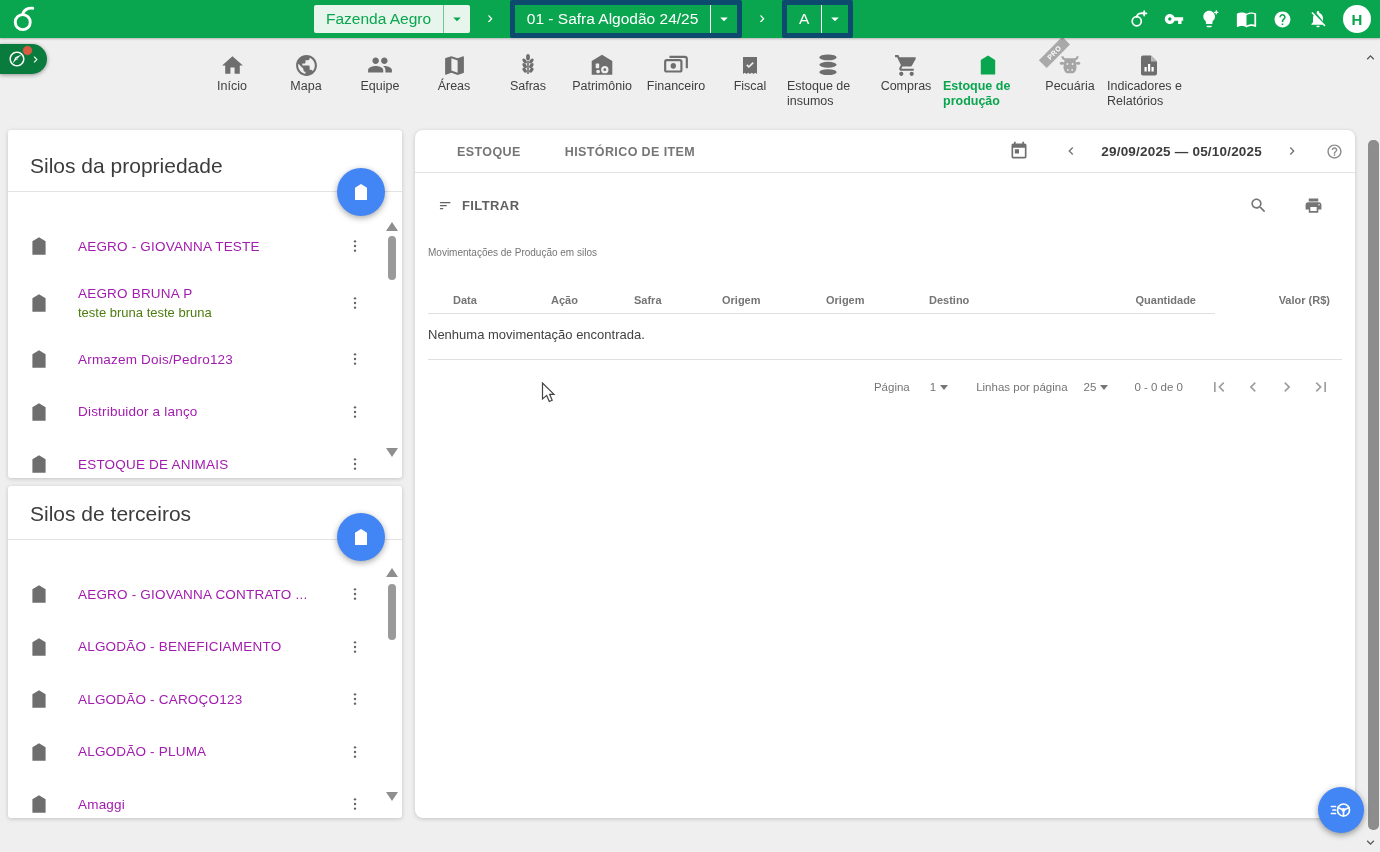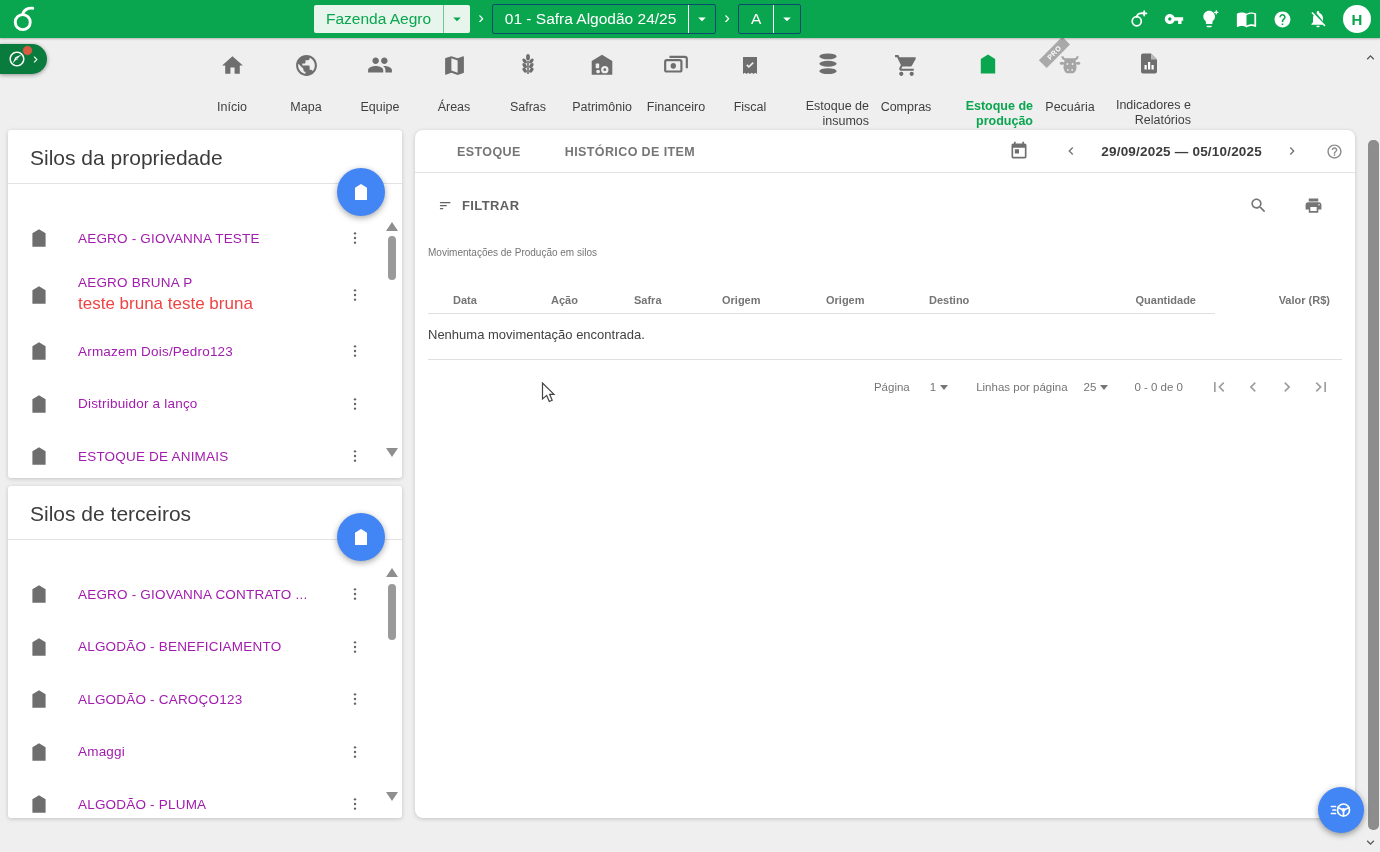--- a/index.html
+++ b/index.html
@@ -3,25 +3,25 @@
 <meta charset="utf-8">
 <style>
   html,body{margin:0;padding:0;}
   body{font-family:"Liberation Sans",sans-serif;background:#efefef;}
   .app{position:relative;width:1380px;height:852px;overflow:hidden;background:#efefef;}
 
   
   .topbar{position:absolute;top:0;left:0;right:0;height:38px;background:var(--brand-green,#0aa64f);
           display:flex;align-items:center;z-index:30;box-shadow:0 1px 2px rgba(0,0,0,.25);}
   .logo{margin-left:9px;display:flex;align-items:center;}
-  .crumbs{position:absolute;left:314px;top:0;height:38px;display:flex;align-items:center;gap:8px;}
+  .crumbs{position:absolute;left:314px;top:0;height:38px;display:flex;align-items:center;gap:17px;}
   .pill{height:28px;display:flex;align-items:center;border-radius:2px;cursor:pointer;}
   .pill-farm{background:#e7f5ec;color:var(--brand-green,#0aa64f);}
   .pill-farm .pill-caret{border-left:1px solid rgba(10,166,79,.55);}
-  .pill-outline{border:1px solid #0c4a6e;color:#fff;}
+  .pill-outline{border:5px solid #0c4a6e;color:#fff;}
   .pill-outline .pill-caret{border-left:1px solid #fff;}
   .pill-label{padding:0 12px;font-size:15.5px;white-space:nowrap;}
   .pill-caret{width:26px;height:100%;display:flex;align-items:center;justify-content:center;}
   .crumb-sep{color:#fff;font-size:17px;margin-top:-2px;}
   .topbar-icons{position:absolute;right:0;top:0;height:38px;display:flex;align-items:center;gap:14px;padding-right:9px;}
   .tb-btn{width:22px;height:22px;display:flex;align-items:center;justify-content:center;cursor:pointer;}
   .avatar{width:28px;height:28px;border-radius:50%;background:#fff;color:var(--brand-green,#0aa64f);
           font-weight:bold;font-size:15px;display:flex;align-items:center;justify-content:center;cursor:pointer;}
 
   
@@ -30,42 +30,42 @@
   .quick-pill .dot{position:absolute;left:22px;top:1px;width:9px;height:9px;border-radius:50%;background:#d95b43;border:1px solid var(--brand-dark-green,#097c3d);}
 
   
   .navbar{position:absolute;top:38px;left:0;right:0;height:86px;display:flex;padding-left:195px;background:#efefef;}
   .nav-item{width:74px;display:flex;flex-direction:column;align-items:center;padding-top:13px;cursor:pointer;position:relative;}
   .nav-item.w84{width:84px;} .nav-item.w90{width:90px;} .nav-item.w82{width:82px;}
   .nav-icon{height:27px;display:flex;align-items:flex-end;justify-content:center;color:#6e6e6e;}
   .nav-item.active .nav-icon{color:var(--brand-green,#0aa64f);}
   .nav-item.active .nav-label{color:var(--brand-green,#0aa64f);font-weight:bold;}
   .nav-item.disabled .nav-icon{color:#a5a5a5;}
-  .nav-label{margin-top:22px;font-size:12.5px;color:#3f3f3f;text-align:right;line-height:1.18;}
+  .nav-label{margin-top:1px;font-size:12.5px;color:#3f3f3f;text-align:left;line-height:1.18;}
   .pro-ribbon{position:absolute;top:9px;left:5px;transform:rotate(-45deg);background:#a9a9a9;color:#fff;
               font-size:7px;font-weight:bold;padding:2px 8px;letter-spacing:.5px;z-index:2;}
 
   
   .card{position:absolute;background:#fff;border-radius:3px;box-shadow:0 1px 4px rgba(0,0,0,.18);overflow:hidden;}
   .card-prop{left:8px;top:130px;width:394px;height:348px;}
   .card-third{left:8px;top:486px;width:394px;height:332px;}
-  .panel-title{font-size:21px;color:#3c3c3c;font-weight:400;padding:16px 0 13px 22px;}
+  .panel-title{font-size:21px;color:#3c3c3c;font-weight:400;padding:24px 0 13px 22px;}
   .card-third .panel-title{padding-top:16px;}
   .panel-divider{border-bottom:1px solid #e3e3e3;}
   .fab{position:absolute;width:48px;height:48px;border-radius:50%;background:var(--fab-blue,#4285f4);
        display:flex;align-items:center;justify-content:center;box-shadow:0 2px 6px rgba(0,0,0,.35);cursor:pointer;z-index:3;}
   .card-prop .fab{right:17px;top:38px;} .card-third .fab{right:17px;top:27px;}
 
   .silo-list{padding-top:32px;}
   .silo-row{height:44px;margin-bottom:8.5px;display:flex;align-items:center;padding:0 56px 0 20px;position:relative;cursor:pointer;}
   .silo-row.two-line{height:52px;}
   .silo-ic{flex:0 0 22px;color:#6e6e6e;}
   .silo-texts{margin-left:28px;min-width:0;}
   .silo-name{font-size:13.5px;color:#a21caf;letter-spacing:.2px;white-space:nowrap;overflow:hidden;}
-  .silo-sub{font-size:17px;color:#ef4444;margin-top:4px;white-space:nowrap;}
+  .silo-sub{font-size:13px;color:#4d7c0f;margin-top:4px;white-space:nowrap;}
   .dots-btn{position:absolute;right:38px;top:50%;transform:translateY(-50%);width:18px;height:22px;
             display:flex;align-items:center;justify-content:center;color:#666;cursor:pointer;}
 
   .tri{width:0;height:0;position:absolute;cursor:pointer;}
   .tri-up{border-left:6px solid transparent;border-right:6px solid transparent;border-bottom:9px solid #8f8f8f;}
   .tri-down{border-left:6px solid transparent;border-right:6px solid transparent;border-top:9px solid #8f8f8f;}
   .mini-thumb{position:absolute;width:8px;border-radius:4px;background:#9a9a9a;cursor:pointer;}
 
   
   .card-main{left:415px;top:130px;width:940px;height:688px;border-radius:8px;}
@@ -495,34 +495,34 @@
             <svg width="16" height="16" viewBox="0 0 24 24" fill="currentColor">
               <use href="#i-more"></use>
             </svg>
           </span>
       </div>
       <div class="silo-row">
         <svg class="silo-ic" width="22" height="22" viewBox="0 0 24 24" fill="currentColor">
             <use href="#i-silo"></use>
           </svg>
         <div class="silo-texts">
+            <div class="silo-name">ALGODÃO - PLUMA</div>
+          </div>
+        <span class="dots-btn">
+            <svg width="16" height="16" viewBox="0 0 24 24" fill="currentColor">
+              <use href="#i-more"></use>
+            </svg>
+          </span>
+      </div>
+      <div class="silo-row">
+        <svg class="silo-ic" width="22" height="22" viewBox="0 0 24 24" fill="currentColor">
+            <use href="#i-silo"></use>
+          </svg>
+        <div class="silo-texts">
             <div class="silo-name">Amaggi</div>
-          </div>
-        <span class="dots-btn">
-            <svg width="16" height="16" viewBox="0 0 24 24" fill="currentColor">
-              <use href="#i-more"></use>
-            </svg>
-          </span>
-      </div>
-      <div class="silo-row">
-        <svg class="silo-ic" width="22" height="22" viewBox="0 0 24 24" fill="currentColor">
-            <use href="#i-silo"></use>
-          </svg>
-        <div class="silo-texts">
-            <div class="silo-name">ALGODÃO - PLUMA</div>
           </div>
         <span class="dots-btn">
             <svg width="16" height="16" viewBox="0 0 24 24" fill="currentColor">
               <use href="#i-more"></use>
             </svg>
           </span>
       </div>
     </div>
     <span class="tri tri-up" style="right:4px;top:82px;"></span>
     <span class="mini-thumb" style="right:6px;top:98px;height:56px;"></span>

